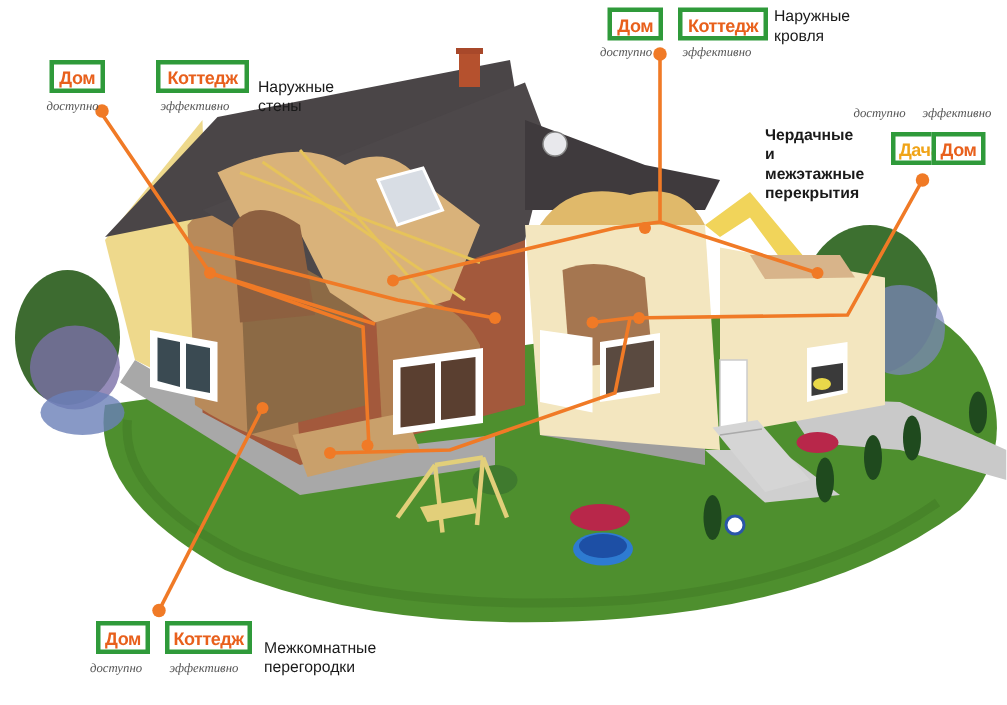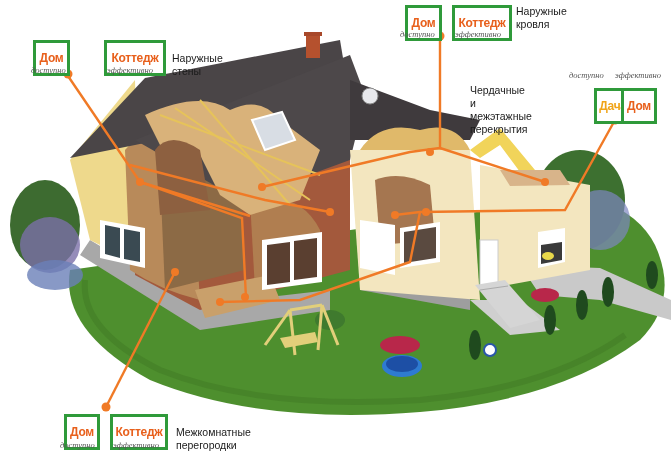--- a/index.html
+++ b/index.html
@@ -1,21 +1,21 @@
 <!DOCTYPE html>
 <html><head>
 <meta charset="utf-8">
 <style>
   html, body { margin:0; padding:0; }
   body { width:671px; height:470px; background:#ffffff; position:relative; overflow:hidden;
          font-family:"Liberation Sans", sans-serif; }
   .scene { position:absolute; left:0; top:0; width:671px; height:470px; }
   .callout { position:absolute; }
-  .badge { position:absolute; height:36px; border:3px solid #2f9a3a; background:#fff; box-sizing:border-box;
-           display:flex; align-items:center; justify-content:center;
+  .badge { position:absolute; height:22px; border:3px solid #2f9a3a; background:#fff; box-sizing:border-box;
+           display:flex; align-items:flex-end; justify-content:center;
            font-family:"Liberation Sans", sans-serif; font-weight:bold; font-size:12px; letter-spacing:-0.3px; }
   .badge.orange { color:#e8601c; }
   .badge.yellow { color:#f0a418; }
   .caption { position:absolute; font-family:"Liberation Serif", serif; font-style:italic; font-size:8.5px; color:#555; white-space:nowrap; }
   .label { position:absolute; font-size:10.5px; line-height:13px; color:#1a1a1a; white-space:pre-line; }
 </style>
 </head>
 <body>
 
 <svg class="scene" viewBox="0 0 671 470" xmlns="http://www.w3.org/2000/svg">
@@ -185,21 +185,21 @@
 
 <div class="callout">
   <span class="caption" style="left:569px;top:70px;">доступно</span>
   <span class="caption" style="left:615px;top:70px;">эффективно</span>
   <div class="badge yellow" style="left:574px;top:88px;width:38px;margin-left:20px;">
     <span>Дача</span>
   </div>
   <div class="badge orange" style="left:621px;top:88px;width:36px;">
     <span>Дом</span>
   </div>
-  <div class="label" style="left:470px;top:84px;">Чердачные и
+  <div class="label" style="left:510px;top:84px;font-weight:bold;">Чердачные и
 межэтажные
 перекрытия</div>
 </div>
 
 <div class="callout">
   <div class="badge orange" style="left:64px;top:414px;width:36px;">
     <span>Дом</span>
   </div>
   <span class="caption" style="left:60px;top:440px;">доступно</span>
   <div class="badge orange" style="left:110px;top:414px;width:58px;">

